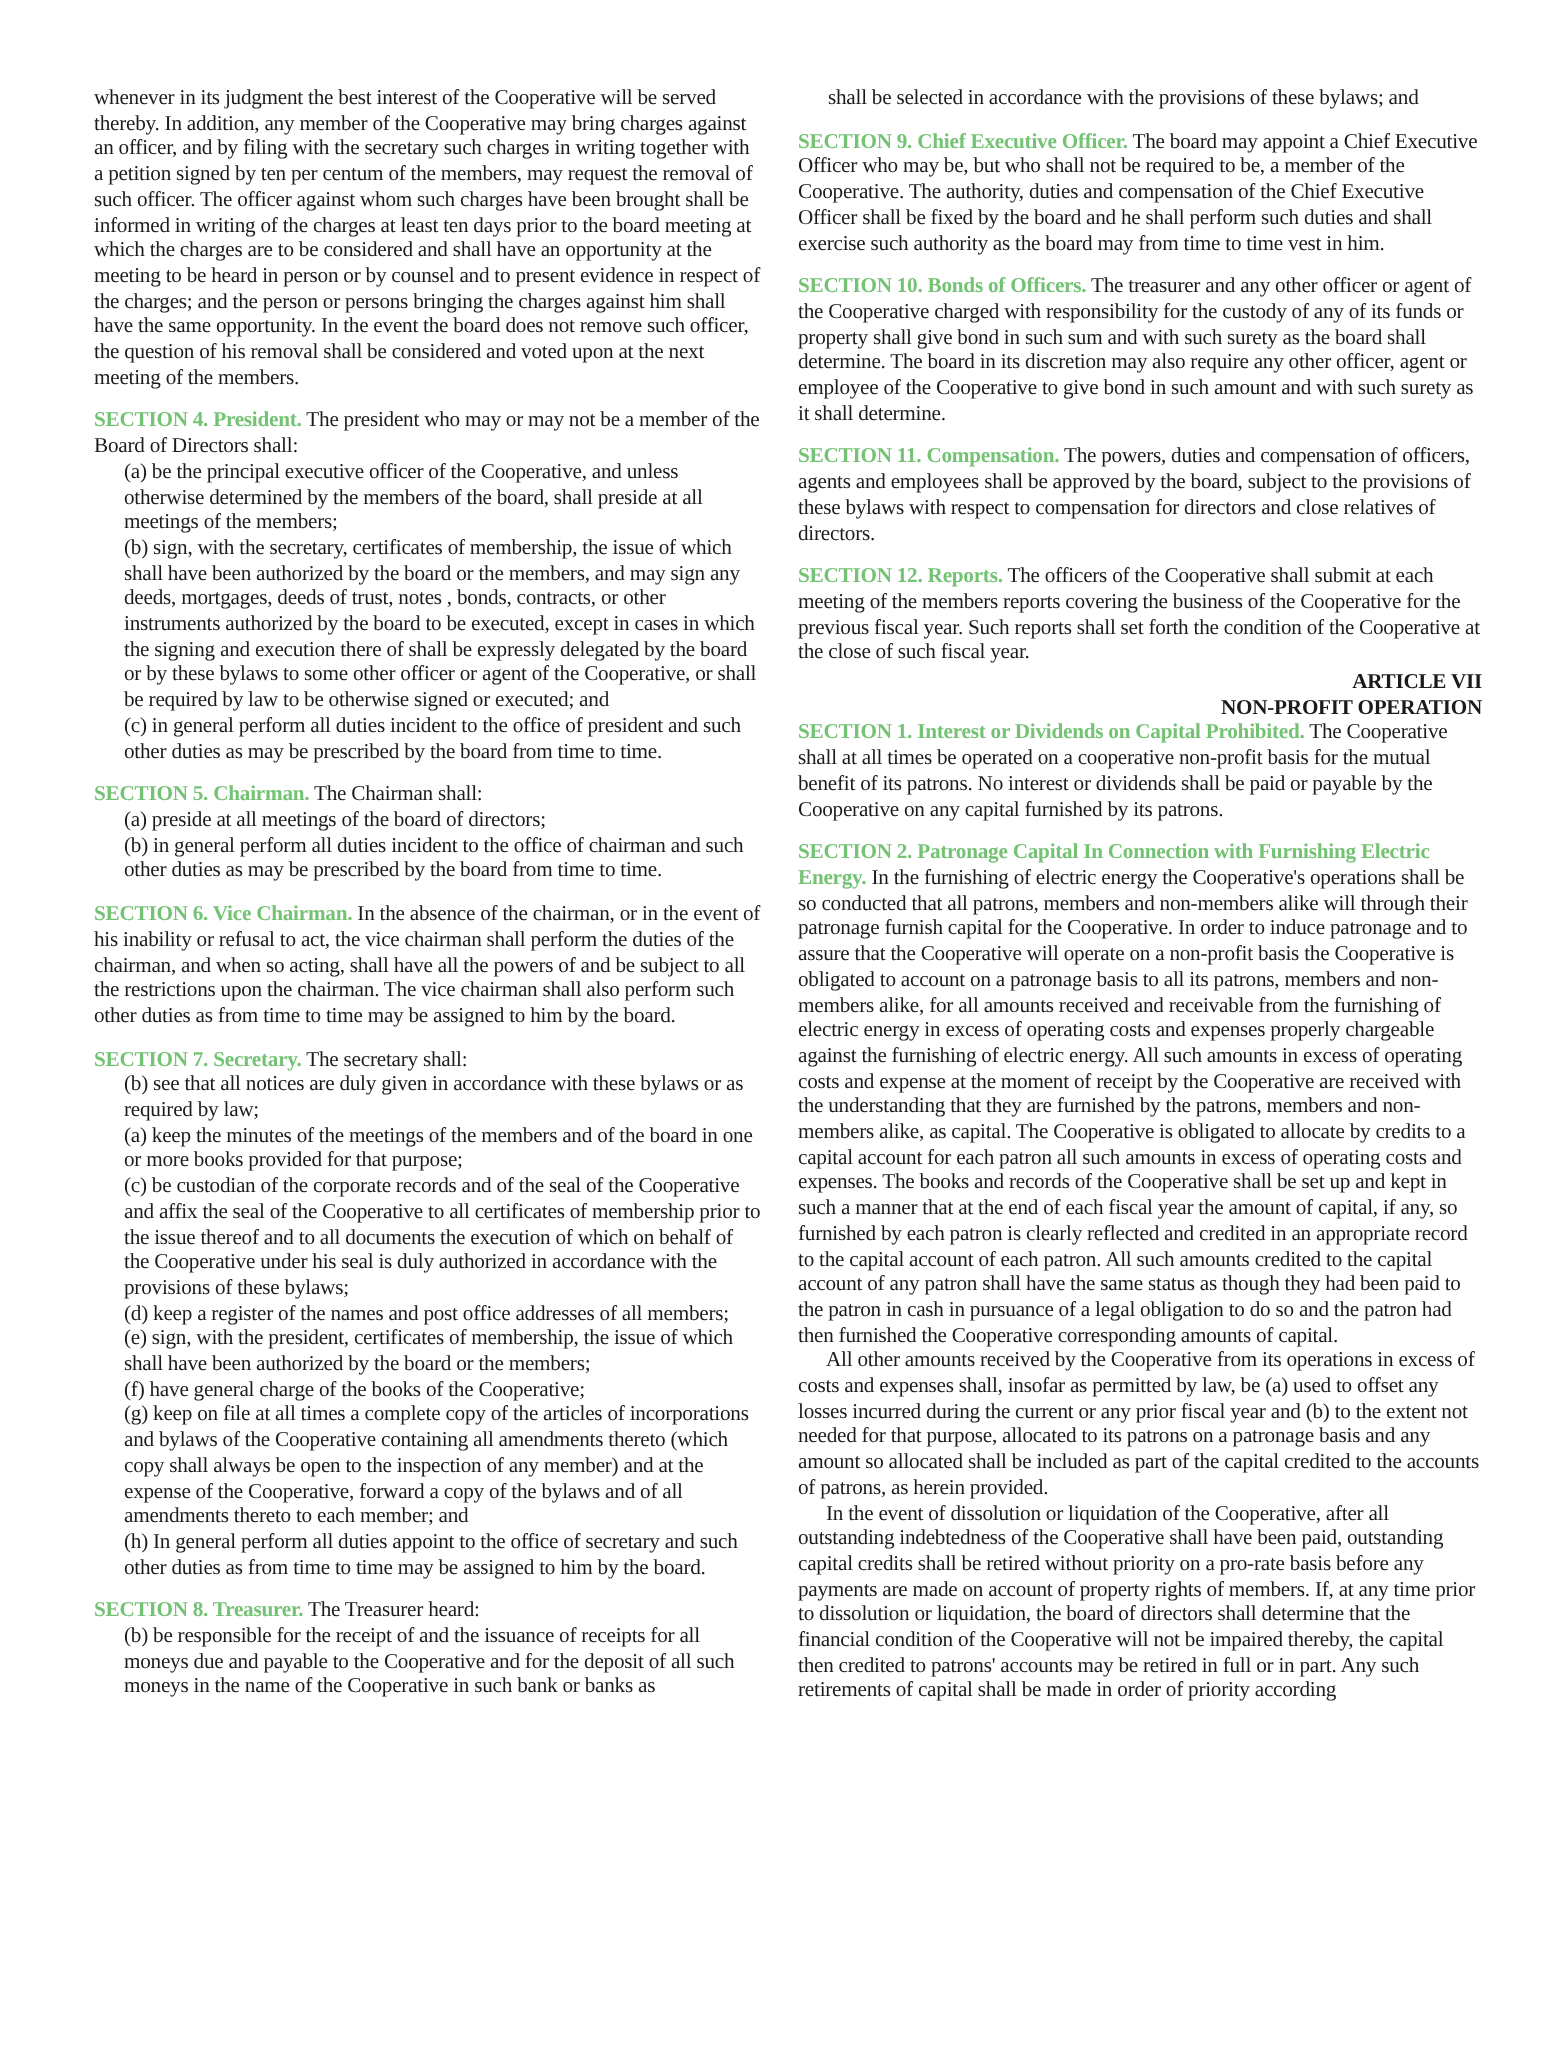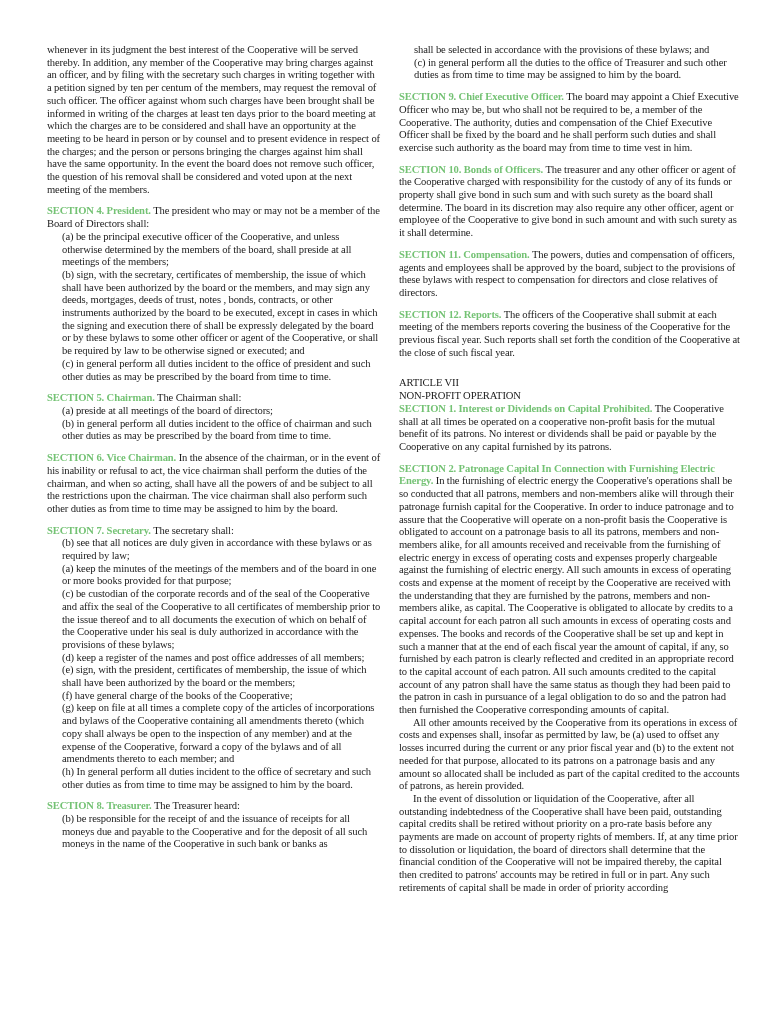--- a/index.html
+++ b/index.html
@@ -27,23 +27,23 @@
     letter-spacing: -0.12px;
     text-align: left;
   }
   .col-left  { width: 334px; }
   .col-right { width: 342px; }
   .blk { margin: 0; }
   .blk.section { margin-top: 9px; }
   .blk.li, .blk.licont { padding-left: 15px; }
   .blk.pindent { text-indent: 14px; }
   .blk.article {
-    margin-top: 18px;
-    text-align: left;
-    font-weight: 400;
+    margin-top: 2px;
+    text-align: right;
+    font-weight: 700;
   }
   .article + .section { margin-top: 0; }
   .sec-head {
     font-weight: 700;
     color: var(--heading-green, #74c274);
   }
 </style>
 </head>
 <body style="background: rgb(255, 255, 255);">
 
@@ -60,27 +60,26 @@
         <p class="blk li">(b) in general perform all duties incident to the office of chairman and such other duties as may be prescribed by the board from time to time.</p>
         <p class="blk section"><span class="sec-head">SECTION 6. Vice Chairman.</span> <span>In the absence of the chairman, or in the event of his inability or refusal to act, the vice chairman shall perform the duties of the chairman, and when so acting, shall have all the powers of and be subject to all the restrictions upon the chairman. The vice chairman shall also perform such other duties as from time to time may be assigned to him by the board.</span></p>
         <p class="blk section"><span class="sec-head">SECTION 7. Secretary.</span> <span>The secretary shall:</span></p>
         <p class="blk li">(b) see that all notices are duly given in accordance with these bylaws or as required by law;</p>
         <p class="blk li">(a) keep the minutes of the meetings of the members and of the board in one or more books provided for that purpose;</p>
         <p class="blk li">(c) be custodian of the corporate records and of the seal of the Cooperative and affix the seal of the Cooperative to all certificates of membership prior to the issue thereof and to all documents the execution of which on behalf of the Cooperative under his seal is duly authorized in accordance with the provisions of these bylaws;</p>
         <p class="blk li">(d) keep a register of the names and post office addresses of all members;</p>
         <p class="blk li">(e) sign, with the president, certificates of membership, the issue of which shall have been authorized by the board or the members;</p>
         <p class="blk li">(f) have general charge of the books of the Cooperative;</p>
         <p class="blk li">(g) keep on file at all times a complete copy of the articles of incorporations and bylaws of the Cooperative containing all amendments thereto (which copy shall always be open to the inspection of any member) and at the expense of the Cooperative, forward a copy of the bylaws and of all amendments thereto to each member; and</p>
-        <p class="blk li">(h) In general perform all duties incident to the office of secretary and such other duties as from time to time may be assigned to him by the board.</p>
+        <p class="blk li">(h) In general perform all duties appoint to the office of secretary and such other duties as from time to time may be assigned to him by the board.</p>
         <p class="blk section"><span class="sec-head">SECTION 8. Treasurer.</span> <span>The Treasurer heard:</span></p>
         <p class="blk li">(b) be responsible for the receipt of and the issuance of receipts for all moneys due and payable to the Cooperative and for the deposit of all such moneys in the name of the Cooperative in such bank or banks as</p>
       </div>
     <div class="col col-right" style="color: rgb(27, 27, 27);">
         <p class="blk licont">shall be selected in accordance with the provisions of these bylaws; and</p>
-        <p class="blk li">(c) in general perform all the duties to the office of Treasurer and such other duties as from time to time may be assigned to him by the board.</p>
         <p class="blk section"><span class="sec-head">SECTION 9. Chief Executive Officer.</span> <span>The board may appoint a Chief Executive Officer who may be, but who shall not be required to be, a member of the Cooperative. The authority, duties and compensation of the Chief Executive Officer shall be fixed by the board and he shall perform such duties and shall exercise such authority as the board may from time to time vest in him.</span></p>
         <p class="blk section"><span class="sec-head">SECTION 10. Bonds of Officers.</span> <span>The treasurer and any other officer or agent of the Cooperative charged with responsibility for the custody of any of its funds or property shall give bond in such sum and with such surety as the board shall determine. The board in its discretion may also require any other officer, agent or employee of the Cooperative to give bond in such amount and with such surety as it shall determine.</span></p>
         <p class="blk section"><span class="sec-head">SECTION 11. Compensation.</span> <span>The powers, duties and compensation of officers, agents and employees shall be approved by the board, subject to the provisions of these bylaws with respect to compensation for directors and close relatives of directors.</span></p>
         <p class="blk section"><span class="sec-head">SECTION 12. Reports.</span> <span>The officers of the Cooperative shall submit at each meeting of the members reports covering the business of the Cooperative for the previous fiscal year. Such reports shall set forth the condition of the Cooperative at the close of such fiscal year.</span></p>
         <div class="blk article">
           <div>ARTICLE VII</div>
           <div>NON-PROFIT OPERATION</div>
         </div>
         <p class="blk section"><span class="sec-head">SECTION 1. Interest or Dividends on Capital Prohibited.</span> <span>The Cooperative shall at all times be operated on a cooperative non-profit basis for the mutual benefit of its patrons. No interest or dividends shall be paid or payable by the Cooperative on any capital furnished by its patrons.</span></p>
         <p class="blk section"><span class="sec-head">SECTION 2. Patronage Capital In Connection with Furnishing Electric Energy.</span> <span>In the furnishing of electric energy the Cooperative's operations shall be so conducted that all patrons, members and non-members alike will through their patronage furnish capital for the Cooperative. In order to induce patronage and to assure that the Cooperative will operate on a non-profit basis the Cooperative is obligated to account on a patronage basis to all its patrons, members and non-members alike, for all amounts received and receivable from the furnishing of electric energy in excess of operating costs and expenses properly chargeable against the furnishing of electric energy. All such amounts in excess of operating costs and expense at the moment of receipt by the Cooperative are received with the understanding that they are furnished by the patrons, members and non-members alike, as capital. The Cooperative is obligated to allocate by credits to a capital account for each patron all such amounts in excess of operating costs and expenses. The books and records of the Cooperative shall be set up and kept in such a manner that at the end of each fiscal year the amount of capital, if any, so furnished by each patron is clearly reflected and credited in an appropriate record to the capital account of each patron. All such amounts credited to the capital account of any patron shall have the same status as though they had been paid to the patron in cash in pursuance of a legal obligation to do so and the patron had then furnished the Cooperative corresponding amounts of capital.</span></p>

